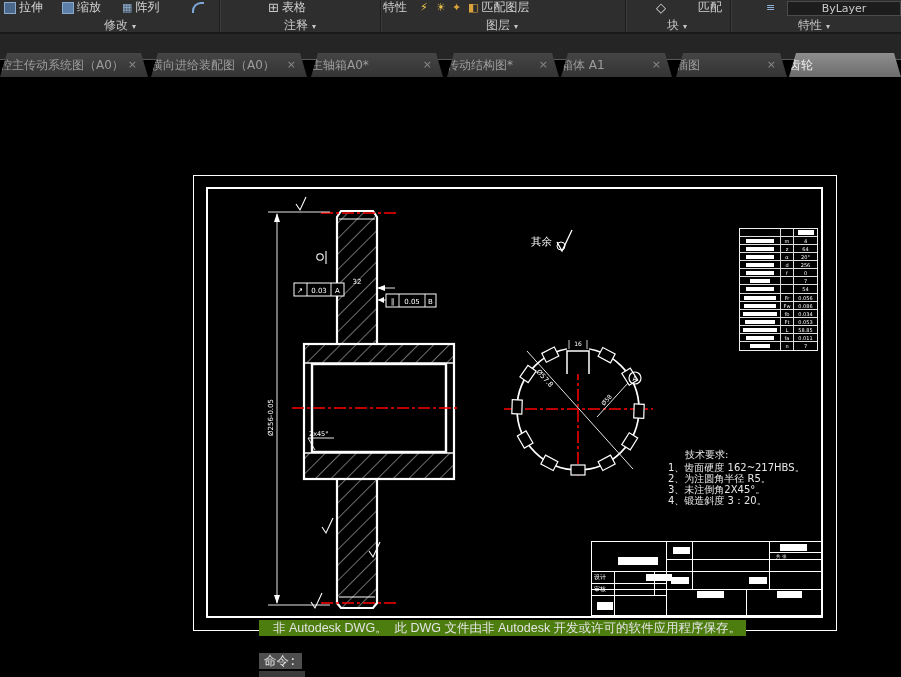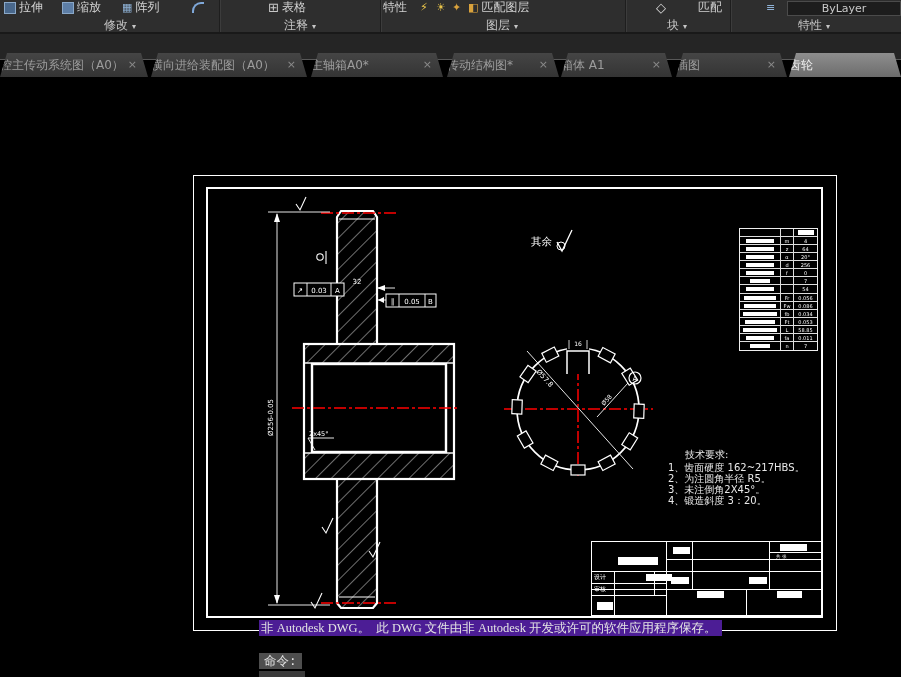--- a/index.html
+++ b/index.html
@@ -43,22 +43,22 @@
   .tblock{position:absolute;left:591px;top:541px;width:231px;height:75px;border:1px solid #fff;
           box-sizing:border-box;z-index:2;}
   .ln{position:absolute;background:#fff;}
   .bar{position:absolute;background:#fff;}
   .tbt{position:absolute;color:#fff;font-size:6px;line-height:7px;white-space:nowrap;}
   
   .techreq{position:absolute;left:668px;top:448px;color:#e8e8e8;z-index:2;}
   .trt{font-size:10px;margin-left:17px;margin-bottom:0;white-space:nowrap;}
   .trl{font-size:10px;line-height:11px;white-space:nowrap;}
   
-  .cmsg{position:absolute;left:259px;background:#4c1d95;color:#e4e4e4;height:16px;line-height:16px;
-        font-family:Liberation Serif, serif;font-size:12.5px;padding:0 5px 0 2px;white-space:pre;z-index:5;}
+  .cmsg{position:absolute;left:259px;background:#4d7c0f;color:#e4e4e4;height:16px;line-height:16px;
+        font-family:Liberation Sans, sans-serif;font-size:12.5px;padding:0 5px 0 14px;white-space:pre;z-index:5;}
   .cprompt{position:absolute;left:259px;top:653px;background:#4e4e4e;color:#e4e4e4;height:16px;line-height:16px;
         font-family:"DejaVu Sans Mono",monospace;font-size:12.5px;padding:0 5px;z-index:5;cursor:text;}
   .cstub{position:absolute;left:259px;top:671px;width:46px;height:6px;background:#3a3a3a;z-index:5;}
 </style>
 </head>
 <body>
 
 <div class="app">
 
   <div class="viewport">

